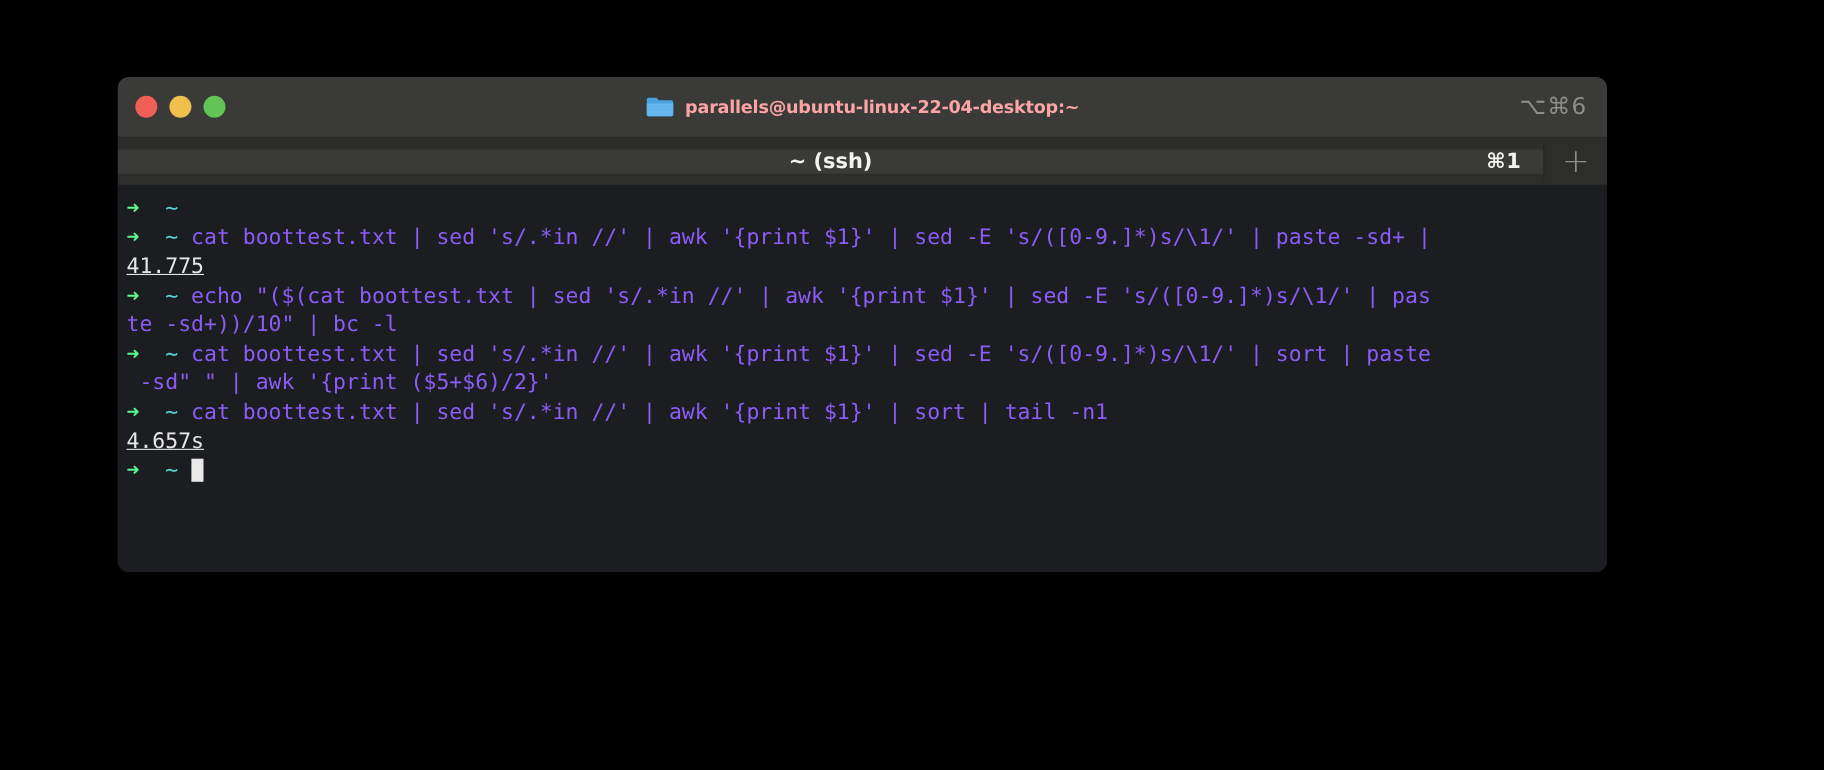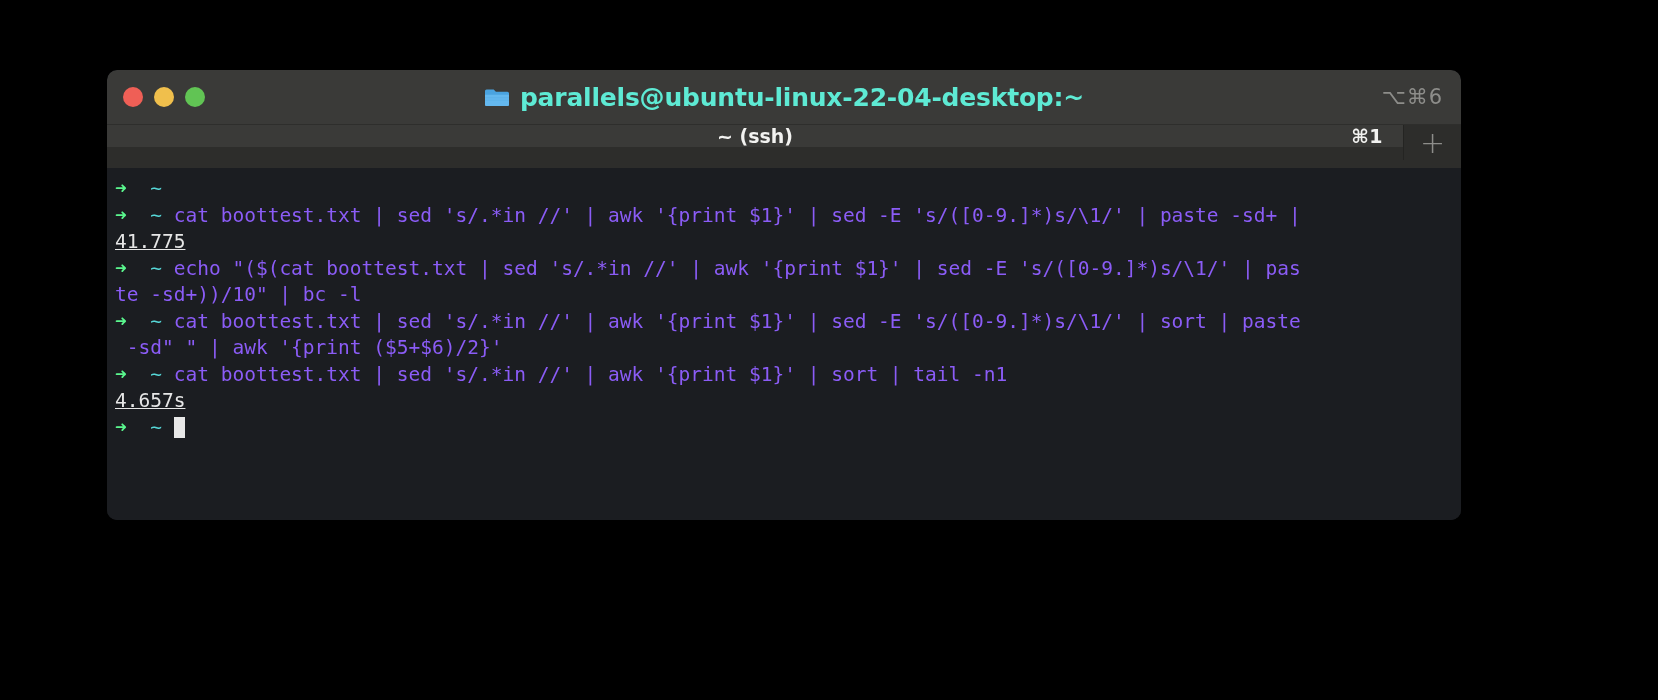--- a/index.html
+++ b/index.html
@@ -66,22 +66,22 @@
     justify-content: center;
     gap: 10px;
     pointer-events: none;
   }
 
   .folder-icon { width: 26px; height: 22px; display: block; }
 
   #window-title {
     font-family: "DejaVu Sans", sans-serif;
     font-weight: bold;
-    font-size: 25px;
-    color: #5eead4;
+    font-size: 16px;
+    color: #fca5a5;
     letter-spacing: -0.2px;
     white-space: nowrap;
   }
 
   #titlebar-shortcut {
     position: absolute;
     right: 18px;
     top: 50%;
     transform: translateY(-50%);
     font-family: "DejaVu Sans", sans-serif;
@@ -89,21 +89,21 @@
     color: #8d8d8a;
     letter-spacing: 1px;
   }
 
   
   #tabbar {
     position: relative;
     height: 43px;
     background: #2d2d2b;
     display: flex;
-    align-items: flex-start;
+    align-items: center;
   }
 
   #tab-active {
     flex: 1 1 auto;
     position: relative;
     background: #3a3a38;
     display: flex;
     align-items: center;
     justify-content: center;
   }

